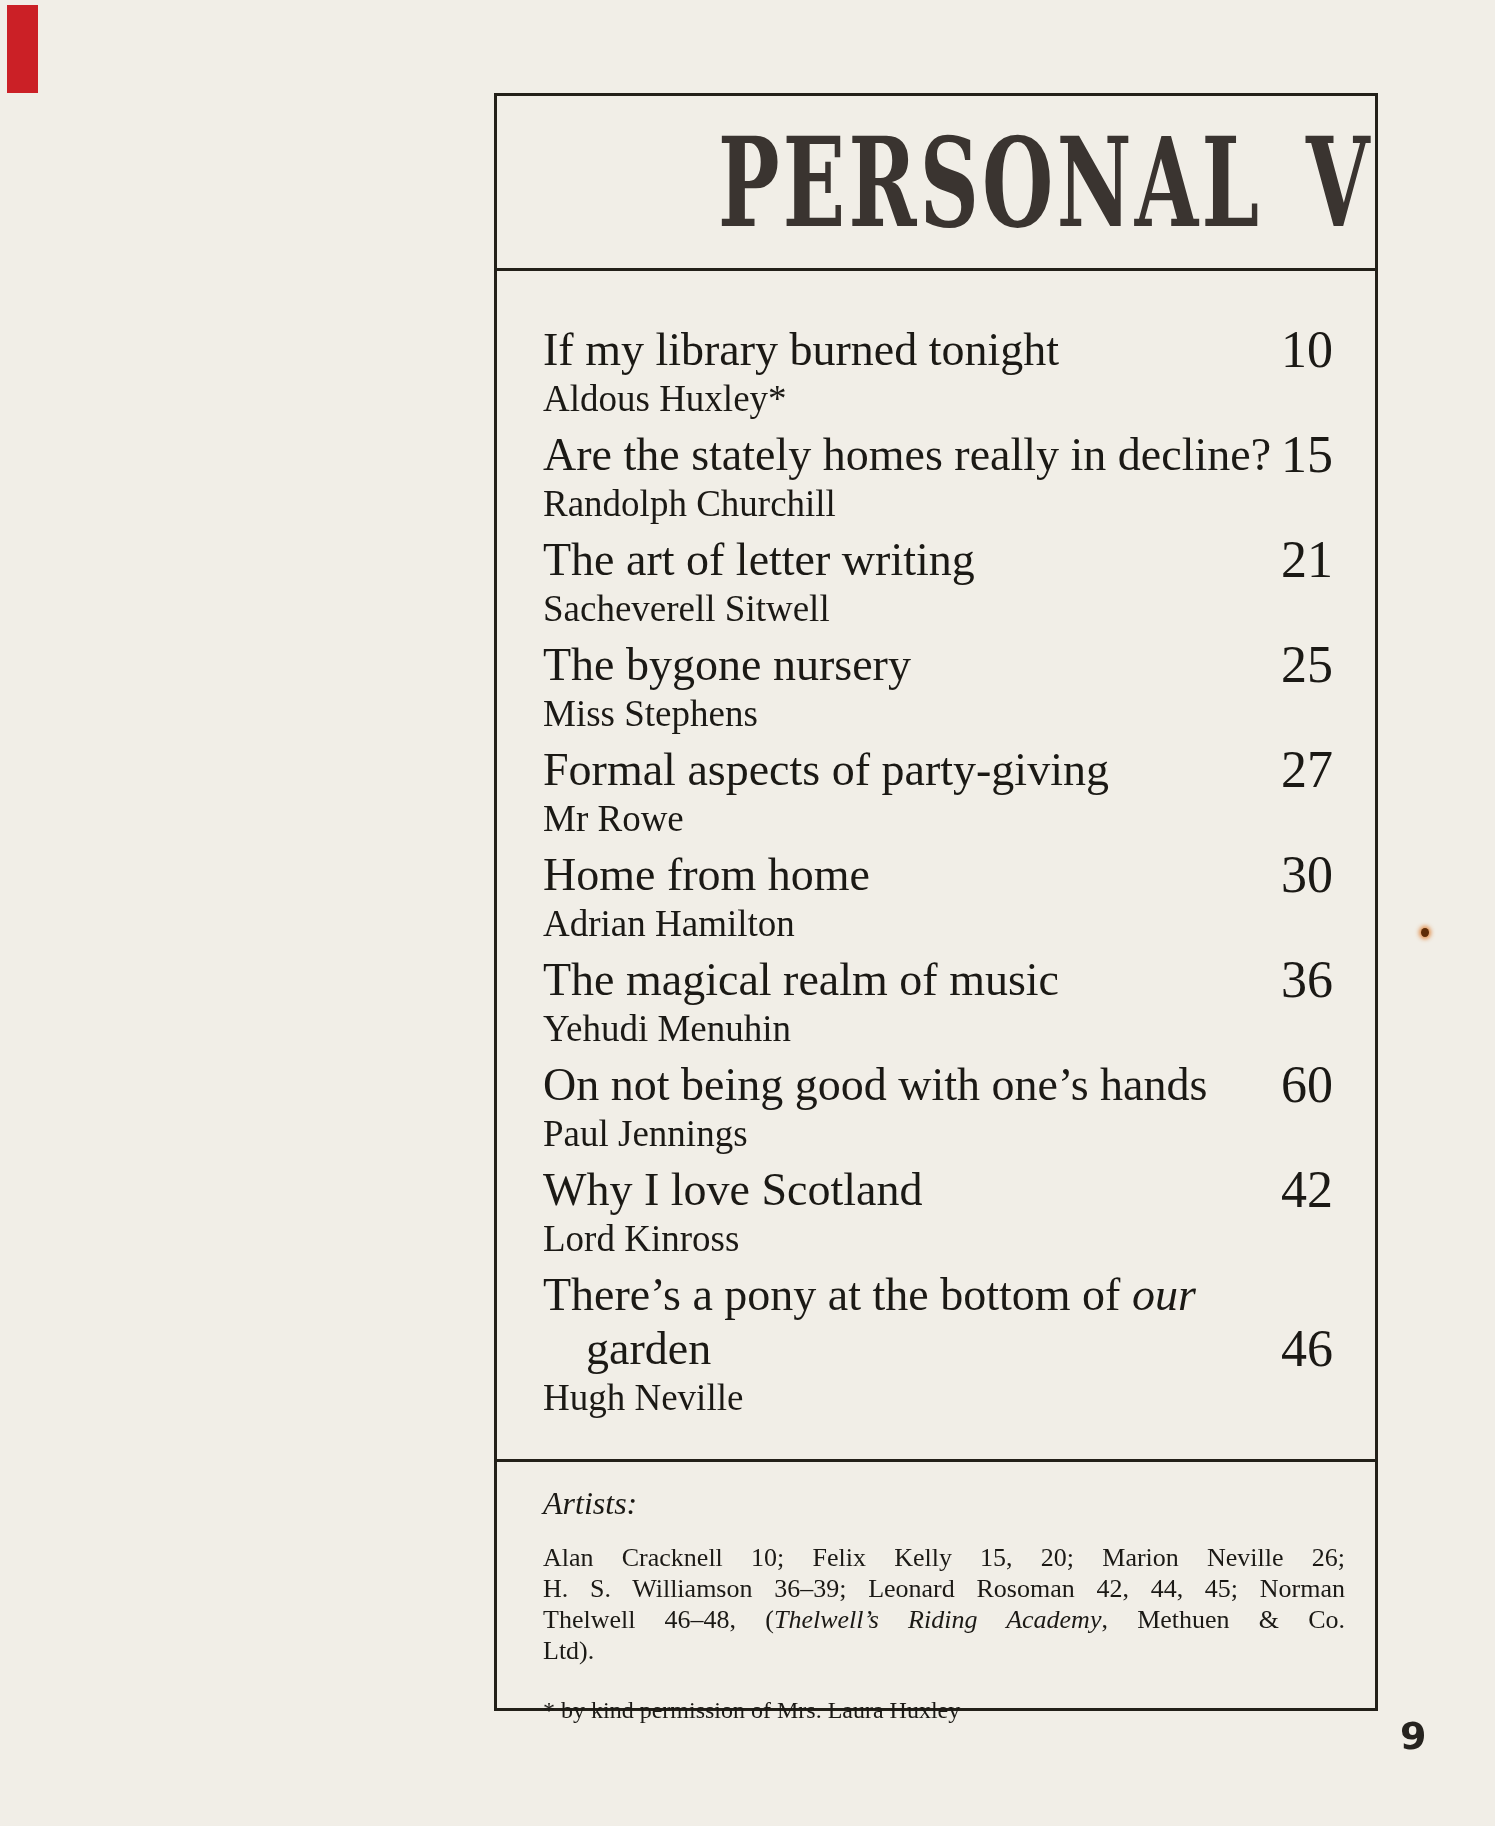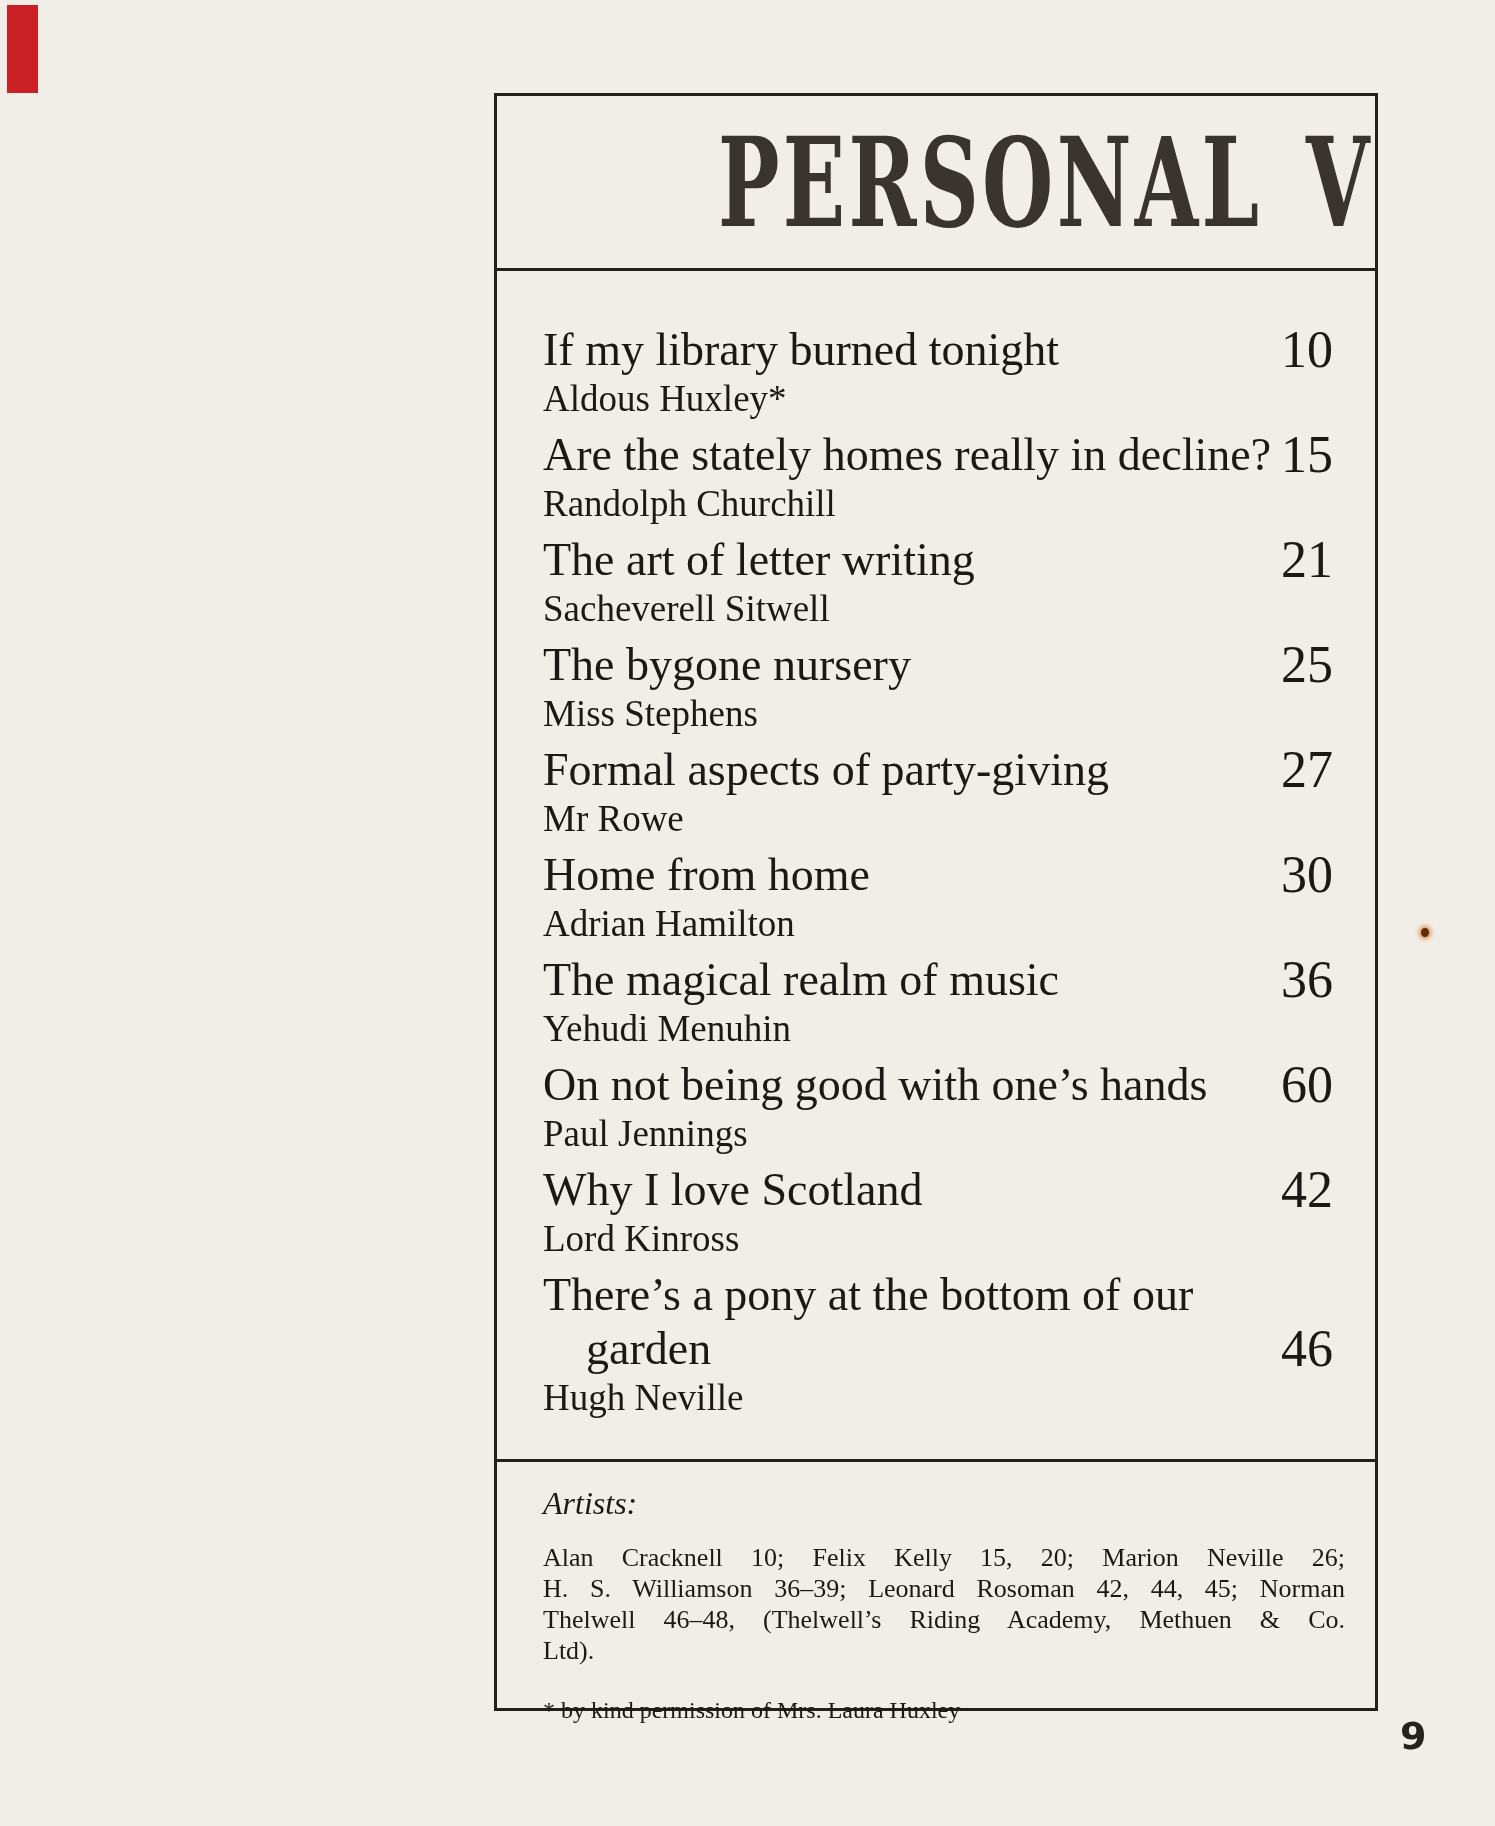--- a/index.html
+++ b/index.html
@@ -20,21 +20,21 @@
             letter-spacing:5px;word-spacing:18px;color:var(--title-ink,#3a3430);
             transform:scale(0.66,1);transform-origin:center;white-space:nowrap;margin-right:30px}
   .toc{margin:52px 28px 0 46px}
   .entry{margin-bottom:7px}
   .t-line{display:flex;align-items:flex-end}
   .t-text{flex:1 1 0;min-width:0;font-size:46px;line-height:54px;white-space:nowrap}
   .t-text.indent{padding-left:43px}
   .t-page{flex:none;width:66px;font-size:52px;line-height:54px;text-align:left;
           font-feature-settings:"onum" 1}
   .author{font-size:37px;line-height:44px}
-  .it{}
+  .it{font-style:italic}
   .artists{position:absolute;left:0;right:0;top:1363px;
            border-top:3px solid var(--frame-line,#232019);
            padding:22px 30px 0 46px}
   .artists-label{font-style:italic;font-size:32px;line-height:38px;margin-bottom:20px}
   .apar{font-size:26px;line-height:31px;font-feature-settings:"onum" 1}
   .jline{text-align:justify;text-align-last:justify}
   .footnote{font-size:24px;line-height:28px;margin-top:30px}
   .folio{position:absolute;left:1400px;top:1714px;font-family:"DejaVu Sans",sans-serif;
          font-weight:bold;font-size:38px;color:#26231f}
 </style>

